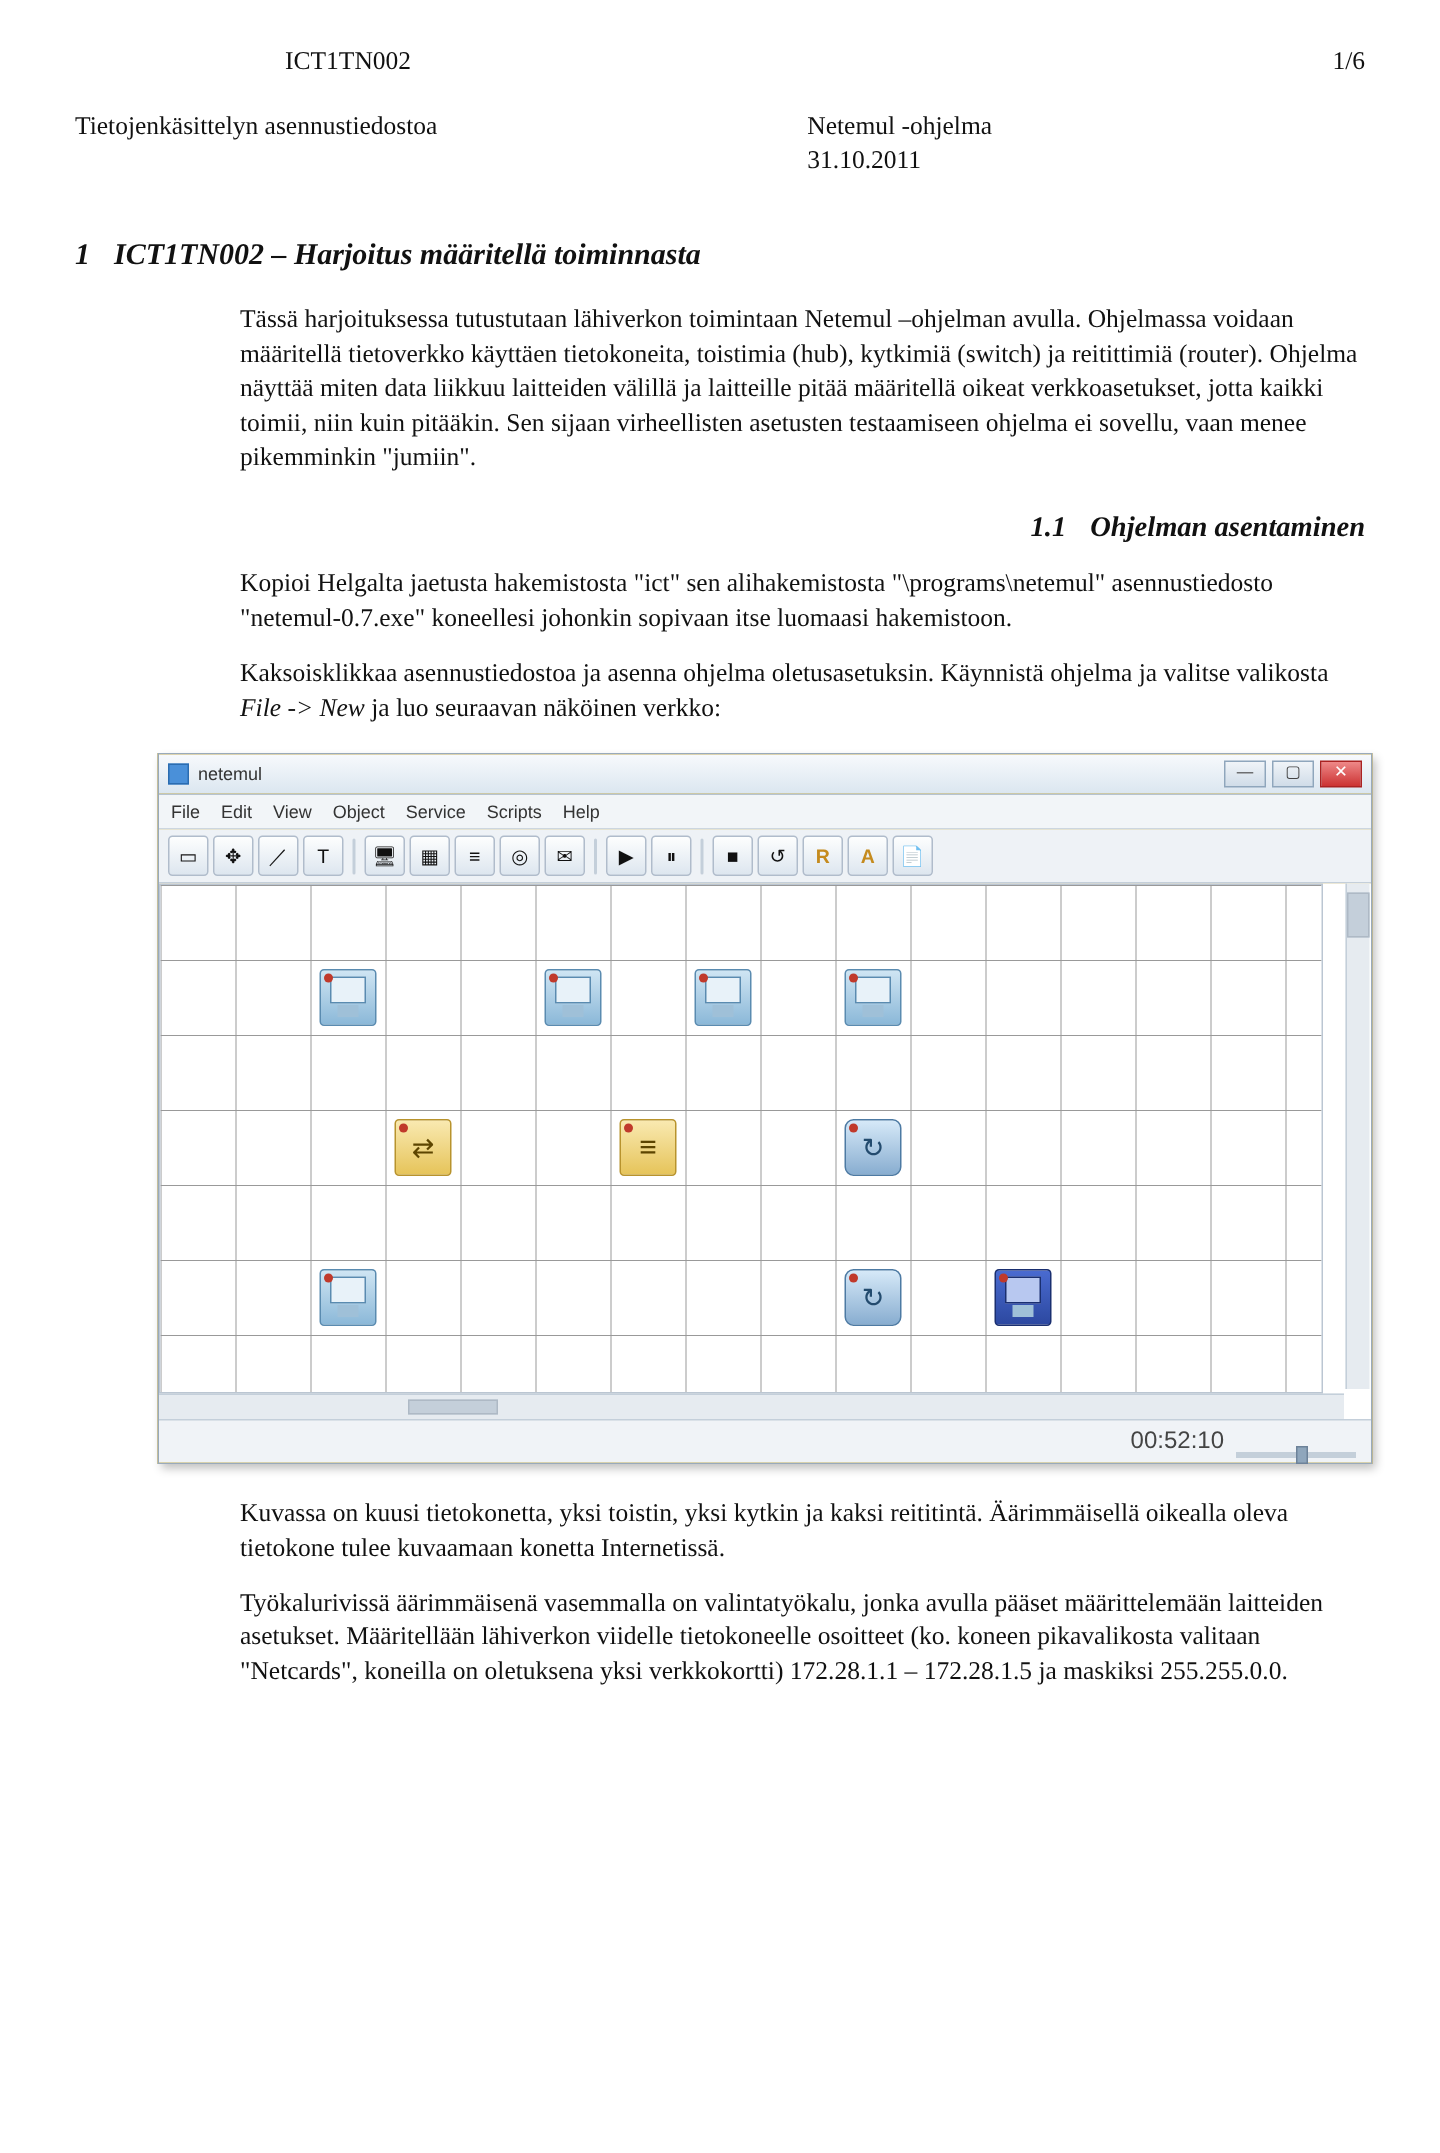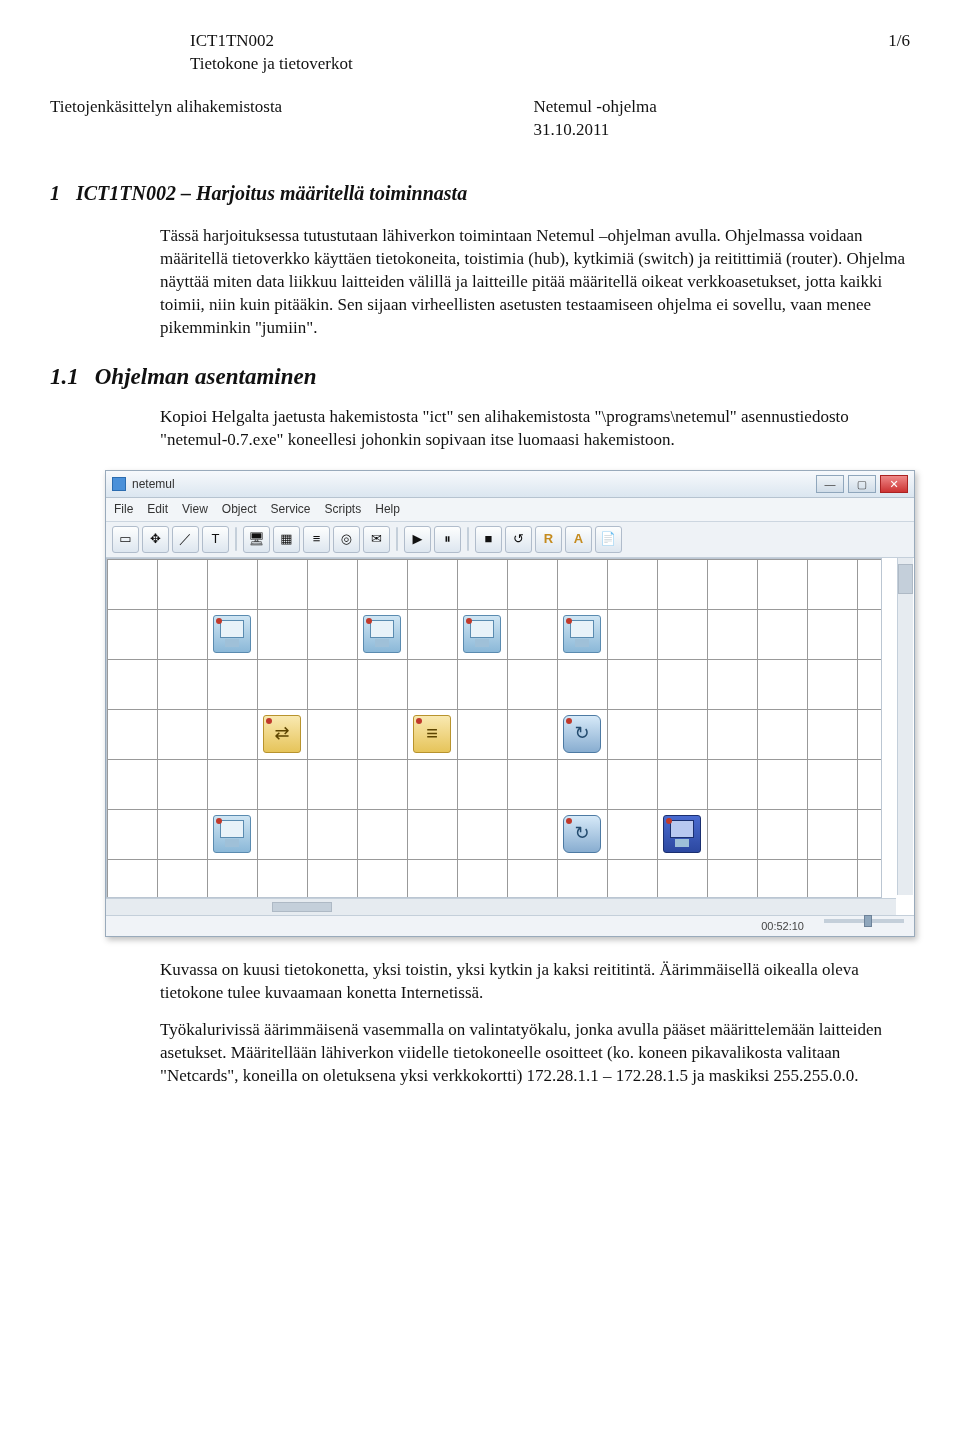--- a/index.html
+++ b/index.html
@@ -53,23 +53,23 @@
   .h1 {
     font-style: italic;
     font-weight: bold;
     font-size: 20px;
     margin: 20px 0 18px 0;
     display:flex; gap:16px;
   }
   .h2 {
     font-style: italic;
     font-weight: bold;
-    font-size: 23px;
+    font-size: 19px;
     margin: 22px 0 14px 0;
-    display:flex; gap:16px;
+    display:flex; gap:16px;justify-content:flex-end;
   }
   .body-block {
     padding-left: 110px;
     margin-bottom: 18px;
   }
   .body-block p { margin-bottom: 14px; }
   .body-block p em, .ital { font-style: italic; }
 
   
   .app-window {
@@ -103,21 +103,21 @@
       linear-gradient(#999 1px, transparent 1px),
       linear-gradient(90deg, #999 1px, transparent 1px);
     background-size: 50px 50px;
     background-position: 0 0;
   }
   .scroll-v{position:absolute;right:1px;top:0;bottom:20px;width:16px;background:#e6ebf0;border-left:1px solid #c4cfda;}
   .scroll-v .thumb{width:100%;height:30px;background:#c4cfda;border:1px solid #aeb9c5;margin-top:6px;}
   .scroll-h{height:17px;background:#e6ebf0;border-top:1px solid #c4cfda;display:flex;align-items:center;}
   .scroll-h .track{flex:1;height:10px;margin:0 16px;position:relative;}
   .scroll-h .thumb{width:60px;height:10px;background:#c4cfda;border:1px solid #aeb9c5;position:absolute;left:150px;}
-  .status-bar{display:flex;justify-content:flex-end;align-items:flex-start;gap:20px;padding:3px 10px;background:#f0f3f7;border-top:1px solid #c4cfda;color:#444;font-size:11px;}
+  .status-bar{display:flex;justify-content:flex-end;align-items:flex-end;gap:8px;padding:3px 10px;background:#f0f3f7;border-top:1px solid #c4cfda;color:#444;font-size:16px;}
   .zoom-slider{width:80px;height:4px;background:#c4cfda;position:relative;}
   .zoom-slider .knob{width:8px;height:12px;background:#8fa6bc;position:absolute;left:40px;top:-4px;border:1px solid #6d8299;}
 
   
   .dev{position:absolute;width:38px;height:38px;display:flex;align-items:center;justify-content:center;}
   .pc{background:linear-gradient(#cfe5f3,#8bb8d8);border:1px solid #5a8bb0;border-radius:3px;}
   .pc::before{content:"";width:22px;height:16px;background:#e8f2f9;border:1px solid #5a8bb0;position:absolute;top:4px;}
   .pc::after{content:"";width:14px;height:8px;background:#9fc0d8;position:absolute;bottom:5px;}
   .dot{position:absolute;width:6px;height:6px;border-radius:50%;background:#c0392b;top:2px;left:2px;}
   .hub{background:linear-gradient(#f9e9b1,#e6c45a);border:1px solid #b8932d;border-radius:3px;}
@@ -128,27 +128,26 @@
   .router::before{content:"↻";font-size:18px;color:#234b6e;}
   .pc.sel{background:linear-gradient(#4a6bd0,#2c48a0);border-color:#1a2f70;}
   .pc.sel::before{background:#b8c8f0;border-color:#1a2f70;}
 </style>
 </head>
 <body>
 
 <div class="header-row">
   <div class="hdr-center">
     <div>ICT1TN002</div>
-    <div>Tietokone ja tietoverkot</div>
   </div>
   <div class="hdr-right">1/6</div>
 </div>
 
 <div class="subhead-row">
-  <div class="subhead-left">Tietojenkäsittelyn alihakemistosta</div>
+  <div class="subhead-left">Tietojenkäsittelyn asennustiedostoa</div>
   <div class="subhead-mid">
     <div>Netemul -ohjelma</div>
     <div>31.10.2011</div>
   </div>
   <div style="width:60px;"></div>
 </div>
 
 <div class="h1">
   <span>1</span>
   <span>ICT1TN002 – Harjoitus määritellä toiminnasta</span>
@@ -158,20 +157,23 @@
   <p>Tässä harjoituksessa tutustutaan lähiverkon toimintaan Netemul –ohjelman avulla. Ohjelmassa voidaan määritellä tietoverkko käyttäen tietokoneita, toistimia (hub), kytkimiä (switch) ja reitittimiä (router). Ohjelma näyttää miten data liikkuu laitteiden välillä ja laitteille pitää määritellä oikeat verkkoasetukset, jotta kaikki toimii, niin kuin pitääkin. Sen sijaan virheellisten asetusten testaamiseen ohjelma ei sovellu, vaan menee pikemminkin "jumiin".</p>
 </div>
 
 <div class="h2">
   <span>1.1</span>
   <span>Ohjelman asentaminen</span>
 </div>
 
 <div class="body-block">
   <p>Kopioi Helgalta jaetusta hakemistosta "ict" sen alihakemistosta "\programs\netemul" asennustiedosto "netemul-0.7.exe" koneellesi johonkin sopivaan itse luomaasi hakemistoon.</p>
+  <p>
+    <span>Kaksoisklikkaa asennustiedostoa ja asenna ohjelma oletusasetuksin. Käynnistä ohjelma ja valitse valikosta </span><em>File -&gt; New</em><span> ja luo seuraavan näköinen verkko:</span>
+  </p>
 </div>
 
 <div class="app-window">
   <div class="title-bar">
     <div class="title-left">
       <span class="title-icon"></span>
       <span>netemul</span>
     </div>
     <div class="win-btns">
       <span class="win-btn">—</span>

